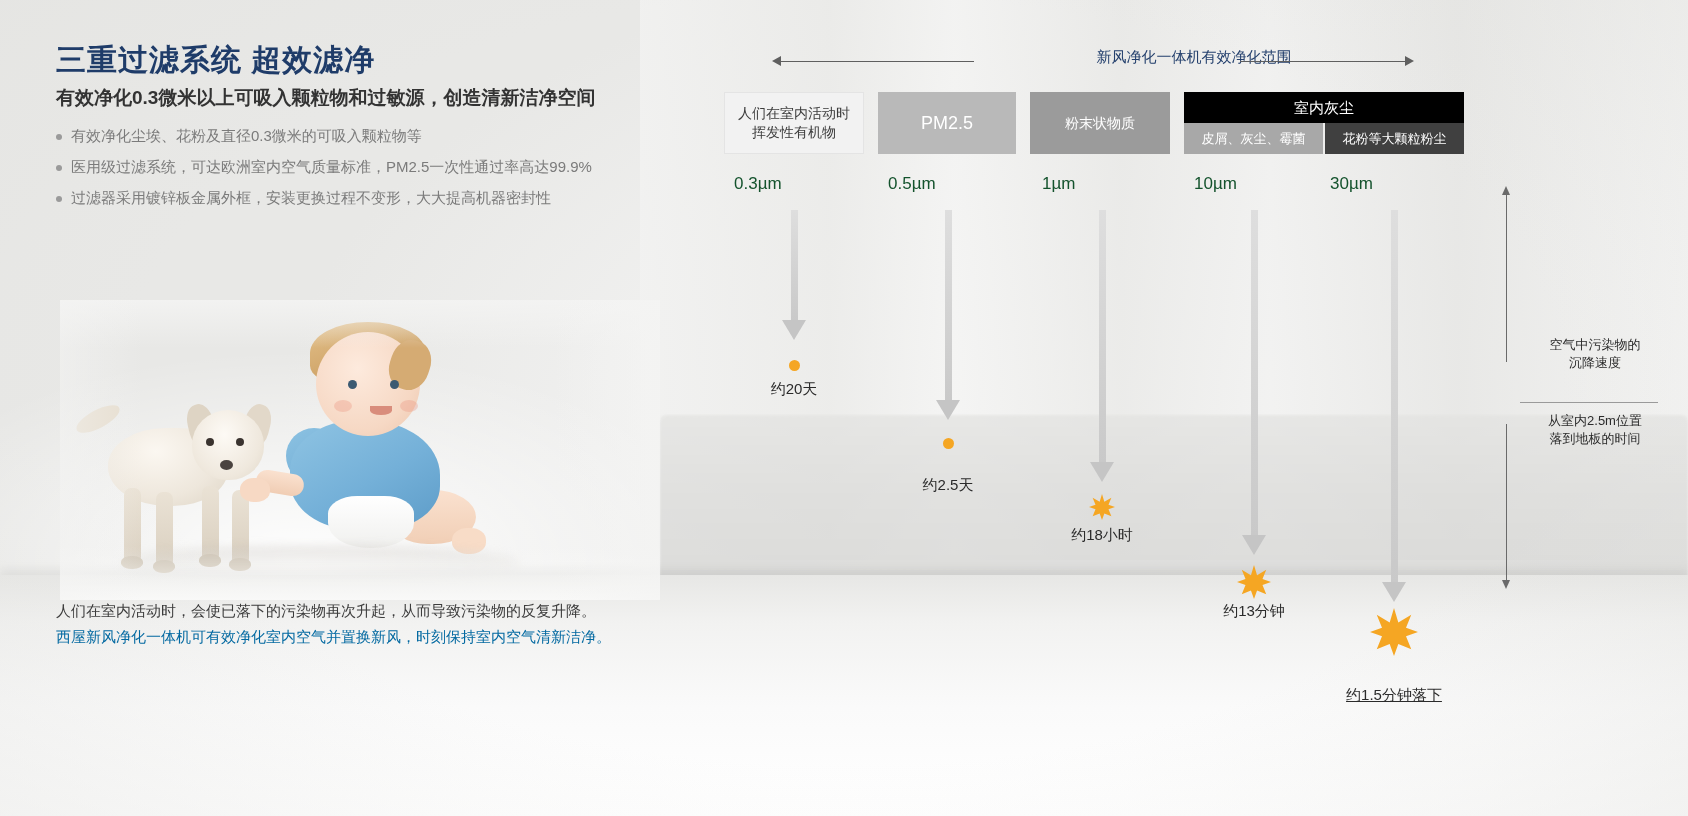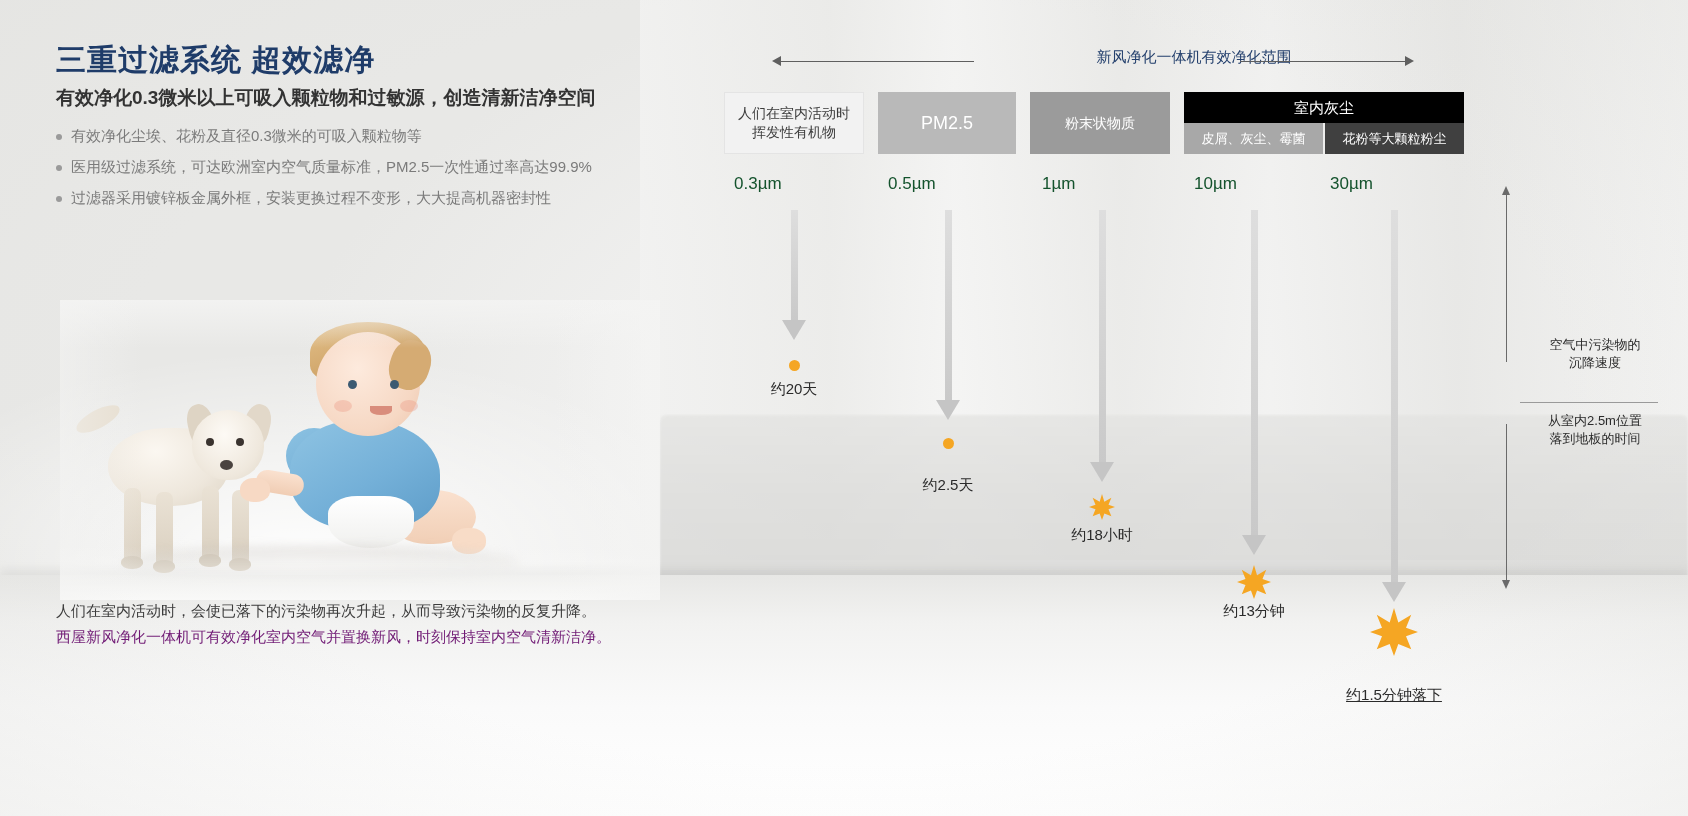--- a/index.html
+++ b/index.html
@@ -86,21 +86,21 @@
     background:linear-gradient(180deg,#ffffff 0%,#f0f0ee 100%);}
   .photo-refl{position:absolute;left:60px;top:246px;width:400px;height:34px;
     background:linear-gradient(180deg,rgba(190,185,178,.35),rgba(190,185,178,0));
     filter:blur(5px);border-radius:50%;}
   .photo-fade{position:absolute;inset:0;
     background:linear-gradient(90deg,rgba(244,244,243,.55) 0%,rgba(244,244,243,0) 14%,rgba(244,244,243,0) 82%,rgba(244,244,243,.75) 100%),
                linear-gradient(180deg,rgba(244,244,243,.85) 0%,rgba(244,244,243,0) 16%,rgba(244,244,243,0) 82%,rgba(250,250,249,.9) 100%);}
 
   .caption{position:absolute;left:56px;top:598px;width:620px;}
   .cap-line1{font-size:15px;color:#3c3c3c;line-height:26px;white-space:nowrap;}
-  .cap-line2{font-size:15px;color:#701a75;line-height:26px;white-space:nowrap;}
+  .cap-line2{font-size:15px;color:#0369a1;line-height:26px;white-space:nowrap;}
 
   
   .diagram{position:absolute;left:700px;top:0;width:988px;height:816px;}
 
   
   .range{position:absolute;left:0;top:48px;width:988px;height:26px;}
   .range-label{position:absolute;left:0;right:0;top:0;text-align:center;
     font-size:15px;color:#24406d;}
   .range-line{position:absolute;top:13px;height:1px;background:#5f5f5f;}
   .range-line.l{left:78px;width:196px;}

